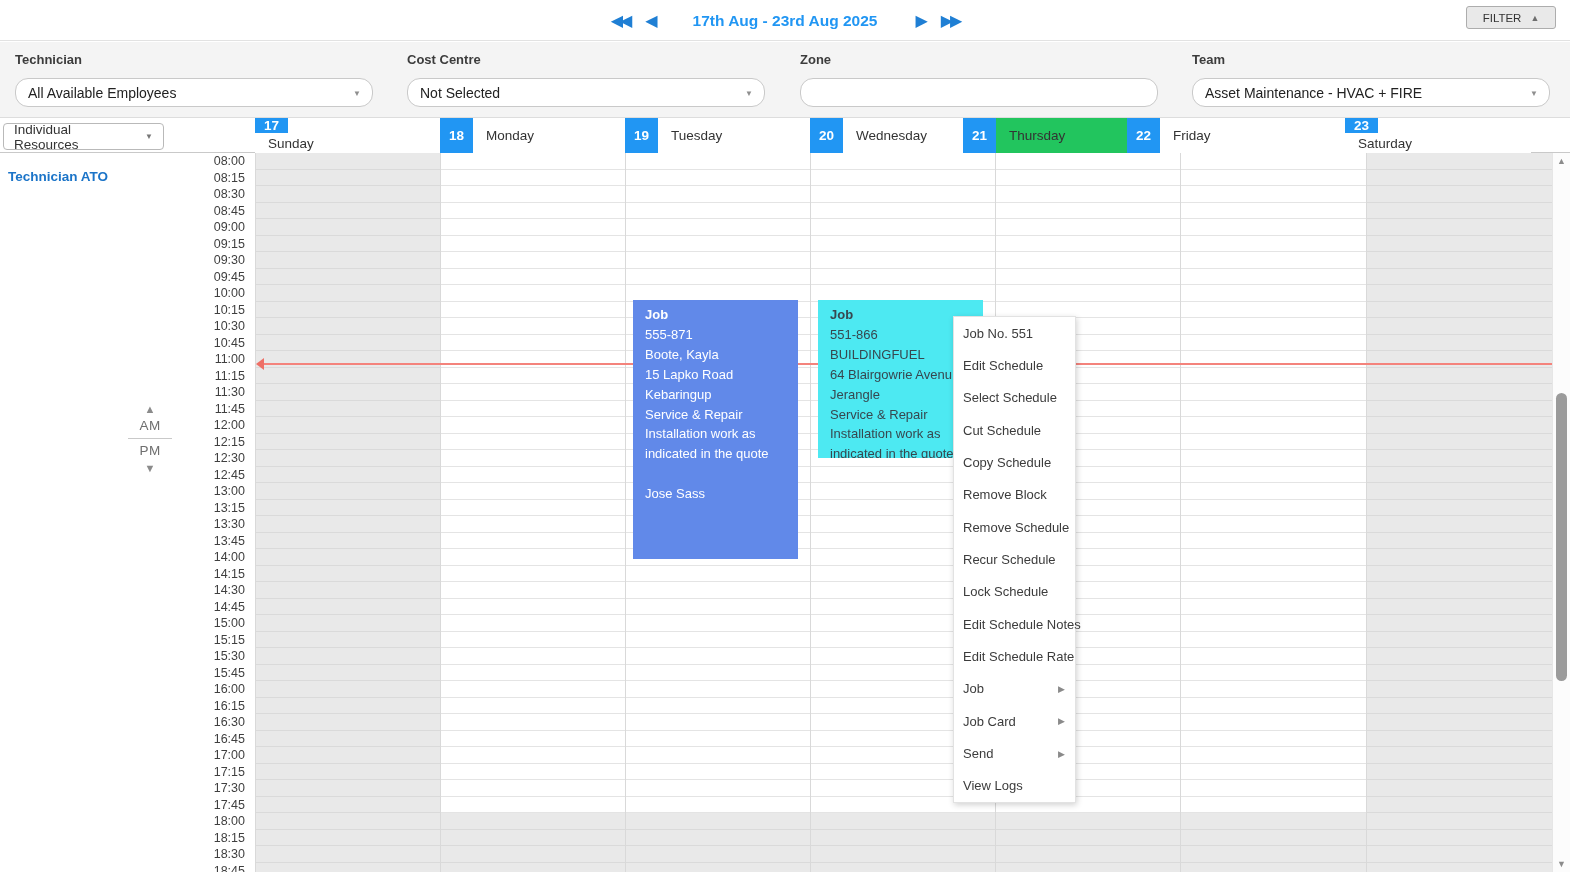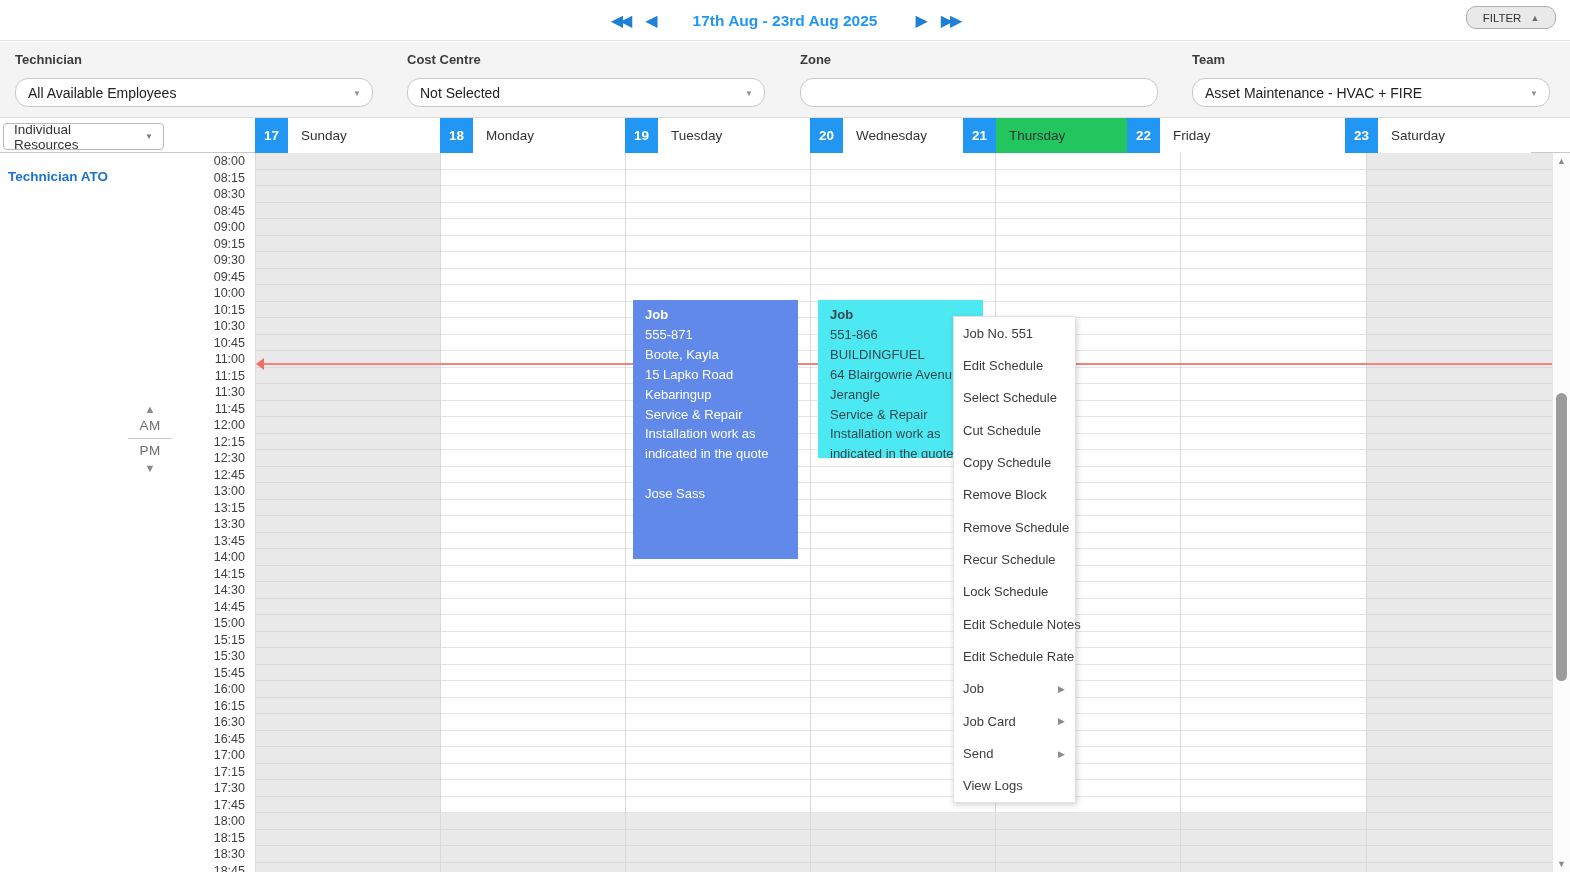--- a/index.html
+++ b/index.html
@@ -4,21 +4,21 @@
 <style>
   * { box-sizing: border-box; margin: 0; padding: 0; }
   html,body { width:1570px; height:872px; overflow:hidden; }
   body { font-family:"Liberation Sans", sans-serif; background:#fff; position:relative; color:#3c3c3c; }
 
   
   .topbar { position:absolute; left:0; top:0; right:0; height:41px; background:#fff; border-bottom:1px solid #e2e2e2; z-index:6; }
   .nav { position:absolute; left:0; right:0; top:0; height:41px; display:flex; align-items:center; justify-content:center; gap:16px; }
   .nav-arrow { color:#1f7fd4; font-size:16px; letter-spacing:-3px; cursor:pointer; user-select:none; line-height:1; }
   .nav-title { color:#2196f3; font-weight:bold; font-size:15.5px; margin:0 22px; }
-  .filter-btn { position:absolute; right:14px; top:6px; width:90px; height:23px; background:#e9e9e9; border:1px solid #adadad; border-radius:10px; display:flex; align-items:center; justify-content:center; gap:9px; font-size:11.5px; color:#333; cursor:pointer; }
+  .filter-btn { position:absolute; right:14px; top:6px; width:90px; height:23px; background:#e9e9e9; border:1px solid #adadad; border-radius:3px; display:flex; align-items:center; justify-content:center; gap:9px; font-size:11.5px; color:#333; cursor:pointer; }
   .filter-btn .caret { color:#6e6e6e; font-size:9px; }
 
   
   .filter-panel { position:absolute; left:0; top:42px; right:0; height:76px; background:#f4f4f4; border-bottom:1px solid #ddd; z-index:5; }
   .fgroup { position:absolute; top:10px; width:358px; }
   .fgroup .flabel { font-size:13px; font-weight:bold; color:#3c3c3c; margin-bottom:11px; display:block; }
   .fcontrol { height:29px; width:100%; background:#fff; border:1px solid #c9c9c9; border-radius:13px; display:flex; align-items:center; padding:0 12px; font-size:14px; color:#222; position:relative; cursor:pointer; }
   .fcontrol .dd-caret { position:absolute; right:11px; top:10px; font-size:8px; color:#8f8f8f; }
   input.fcontrol { cursor:text; }
 
@@ -107,21 +107,21 @@
     </div>
   </div>
 </div>
 
 <div class="header-band">
   <div class="view-select">
     <span>Individual Resources</span>
     <span class="dd-caret">▼</span>
   </div>
   <div class="day-headers" id="day-headers">
-      <div class="day-cell" style="width: 185px;">
+      <div class="day-cell" style="width: 185px; flex-direction: column;">
         <span class="day-num">17</span>
         <span class="day-label">Sunday</span>
       </div>
       <div class="day-cell" style="width: 185px;">
         <span class="day-num">18</span>
         <span class="day-label">Monday</span>
       </div>
       <div class="day-cell" style="width: 185px;">
         <span class="day-num">19</span>
         <span class="day-label">Tuesday</span>
@@ -131,21 +131,21 @@
         <span class="day-label">Wednesday</span>
       </div>
       <div class="day-cell selected" style="width: 164px;">
         <span class="day-num">21</span>
         <span class="day-label">Thursday</span>
       </div>
       <div class="day-cell" style="width: 218px;">
         <span class="day-num">22</span>
         <span class="day-label">Friday</span>
       </div>
-      <div class="day-cell" style="width: 186px;">
+      <div class="day-cell" style="width: 186px; flex-direction: column;">
         <span class="day-num">23</span>
         <span class="day-label">Saturday</span>
       </div>
     </div>
 </div>
 
 <div class="resource-name">Technician ATO</div>
 <div class="ampm">
   <div class="tri">▲</div>
   <div class="lab">AM</div>

